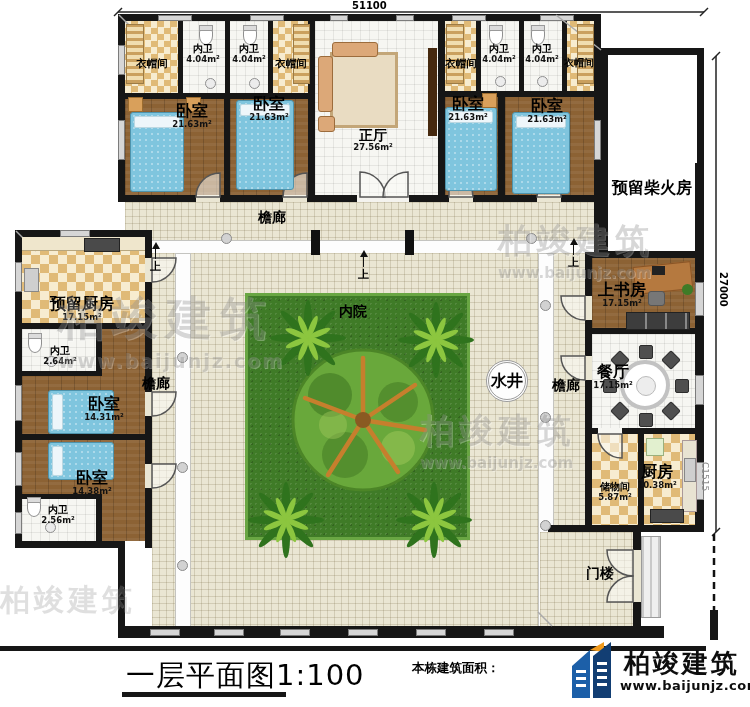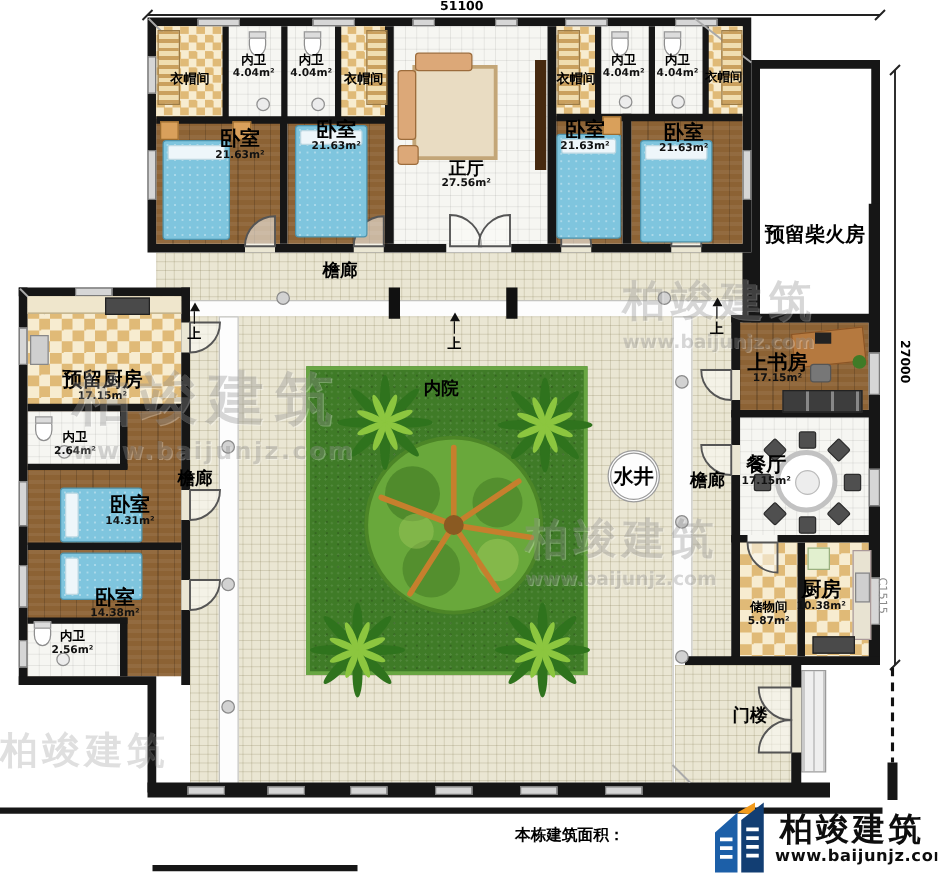--- a/index.html
+++ b/index.html
@@ -542,20 +542,21 @@
   </div>
   <div class="wm" style="left:420px;top:408px;opacity:.35;">
     <span class="n" style="font-size:34px;letter-spacing:5px;">柏竣建筑</span>
     <span class="u" style="font-size:15px;">www.baijunjz.com</span>
   </div>
   <div class="wm" style="left:0px;top:580px;opacity:.28;">
     <span class="n" style="font-size:30px;letter-spacing:4px;">柏竣建筑</span>
   </div>
 
   <div class="wall" style="left:0px;top:646px;width:706px;height:5px;"></div>
+  <div class="footer-title" style="left:126px;top:656px;">一层平面图1:100</div>
   <div class="wall" style="left:122px;top:692px;width:164px;height:5px;"></div>
   <div class="stat" style="left:412px;top:660px;"><span>本栋建筑面积：</span><span></span></div>
 
   <svg width="54" height="62" style="position:absolute;left:566px;top:640px;">
     <polygon points="24,10 38,2 38,12" fill="#f29b1d"></polygon>
     <polygon points="6,58 6,26 24,10 24,58" fill="#1c5fa8"></polygon>
     <polygon points="27,58 27,16 45,2 45,58" fill="#123e73"></polygon>
     <g fill="#fff">
         <rect x="10" y="30" width="10" height="3"></rect>
         <rect x="10" y="37" width="10" height="3"></rect>

